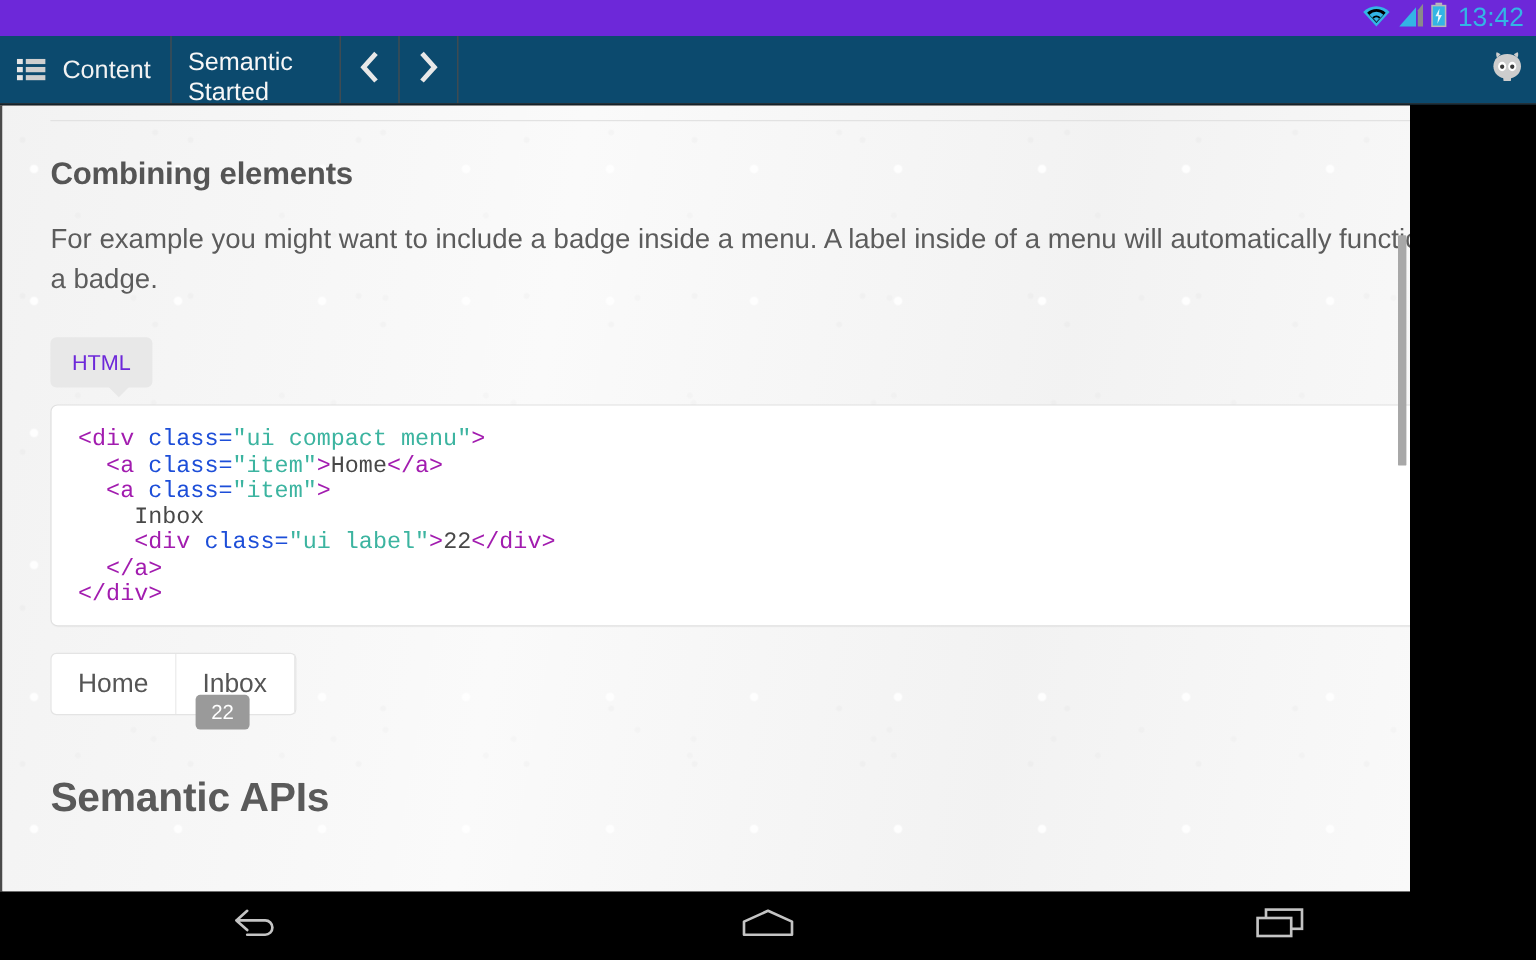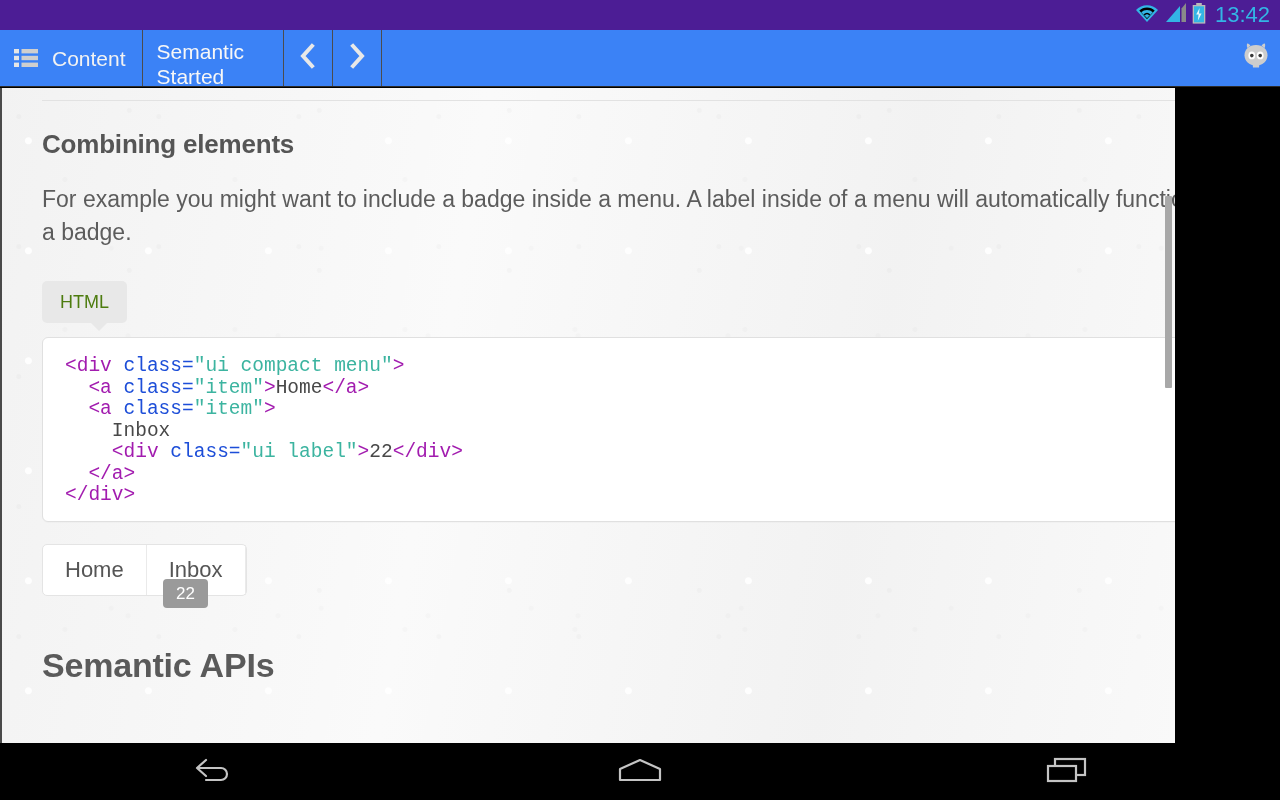--- a/index.html
+++ b/index.html
@@ -7,21 +7,21 @@
   body {
     font-family:"Liberation Sans", sans-serif;
     background:#000;
     -webkit-font-smoothing:antialiased;
   }
   #screen { position:relative; width:1280px; height:800px; background:#000; }
 
   
   #statusbar {
     position:absolute; left:0; top:0; width:1280px; height:30px;
-    background:#4c1d95; display:flex; align-items:center;
+    background:#6d28d9; display:flex; align-items:center;
     justify-content:flex-end; padding-right:10px; gap:6px;
   }
   #statusbar .si { display:block; }
   #clock {
     color:#33b5e5; font-size:22px; line-height:22px;
     font-family:"Liberation Sans", sans-serif; letter-spacing:0px;
     padding-left:3px; padding-bottom:1px;
   }
 
   
@@ -111,21 +111,21 @@
   }
   p.body {
     margin-top:24px;
     font-size:23px; line-height:33px; color:#5c5c5c; font-weight:400;
     max-width:1190px;
   }
 
   
   #code-label-wrap { margin-top:32px; position:relative; height:46px; }
   #code-label {
-    display:inline-block; background:#e8e8e8; color:#4d7c0f;
+    display:inline-block; background:#e8e8e8; color:#6d28d9;
     font-size:18px; line-height:18px; padding:12px 18px;
     border-radius:5px; position:relative;
   }
   #code-label:after {
     content:""; position:absolute; left:48px; bottom:-8px;
     width:0; height:0;
     border-left:9px solid transparent; border-right:9px solid transparent;
     border-top:9px solid #e8e8e8;
   }
 
@@ -218,21 +218,21 @@
     <span id="clock" style="color: rgb(51, 181, 229);">13:42</span>
   </div>
 
   <div id="ghost-menu">
     <div class="gbox">
       <div class="gitem">Home</div>
       <div class="gitem">Inbox</div>
     </div>
   </div>
 
-  <div id="toolbar" style="background: #3b82f6;">
+  <div id="toolbar" style="background: #0c4a6e;">
 
     <div class="tb-cell" id="tb-home">
       <span id="list-icon">
         <svg width="24" height="18" viewBox="0 0 24 18">
           <rect x="0" y="0" width="5" height="4.4" fill="#e6e6e6"></rect>
           <rect x="7.5" y="0" width="16.5" height="4.4" fill="#cfcfcf"></rect>
           <rect x="0" y="6.8" width="5" height="4.4" fill="#e6e6e6"></rect>
           <rect x="7.5" y="6.8" width="16.5" height="4.4" fill="#cfcfcf"></rect>
           <rect x="0" y="13.6" width="5" height="4.4" fill="#e6e6e6"></rect>
           <rect x="7.5" y="13.6" width="16.5" height="4.4" fill="#cfcfcf"></rect>

